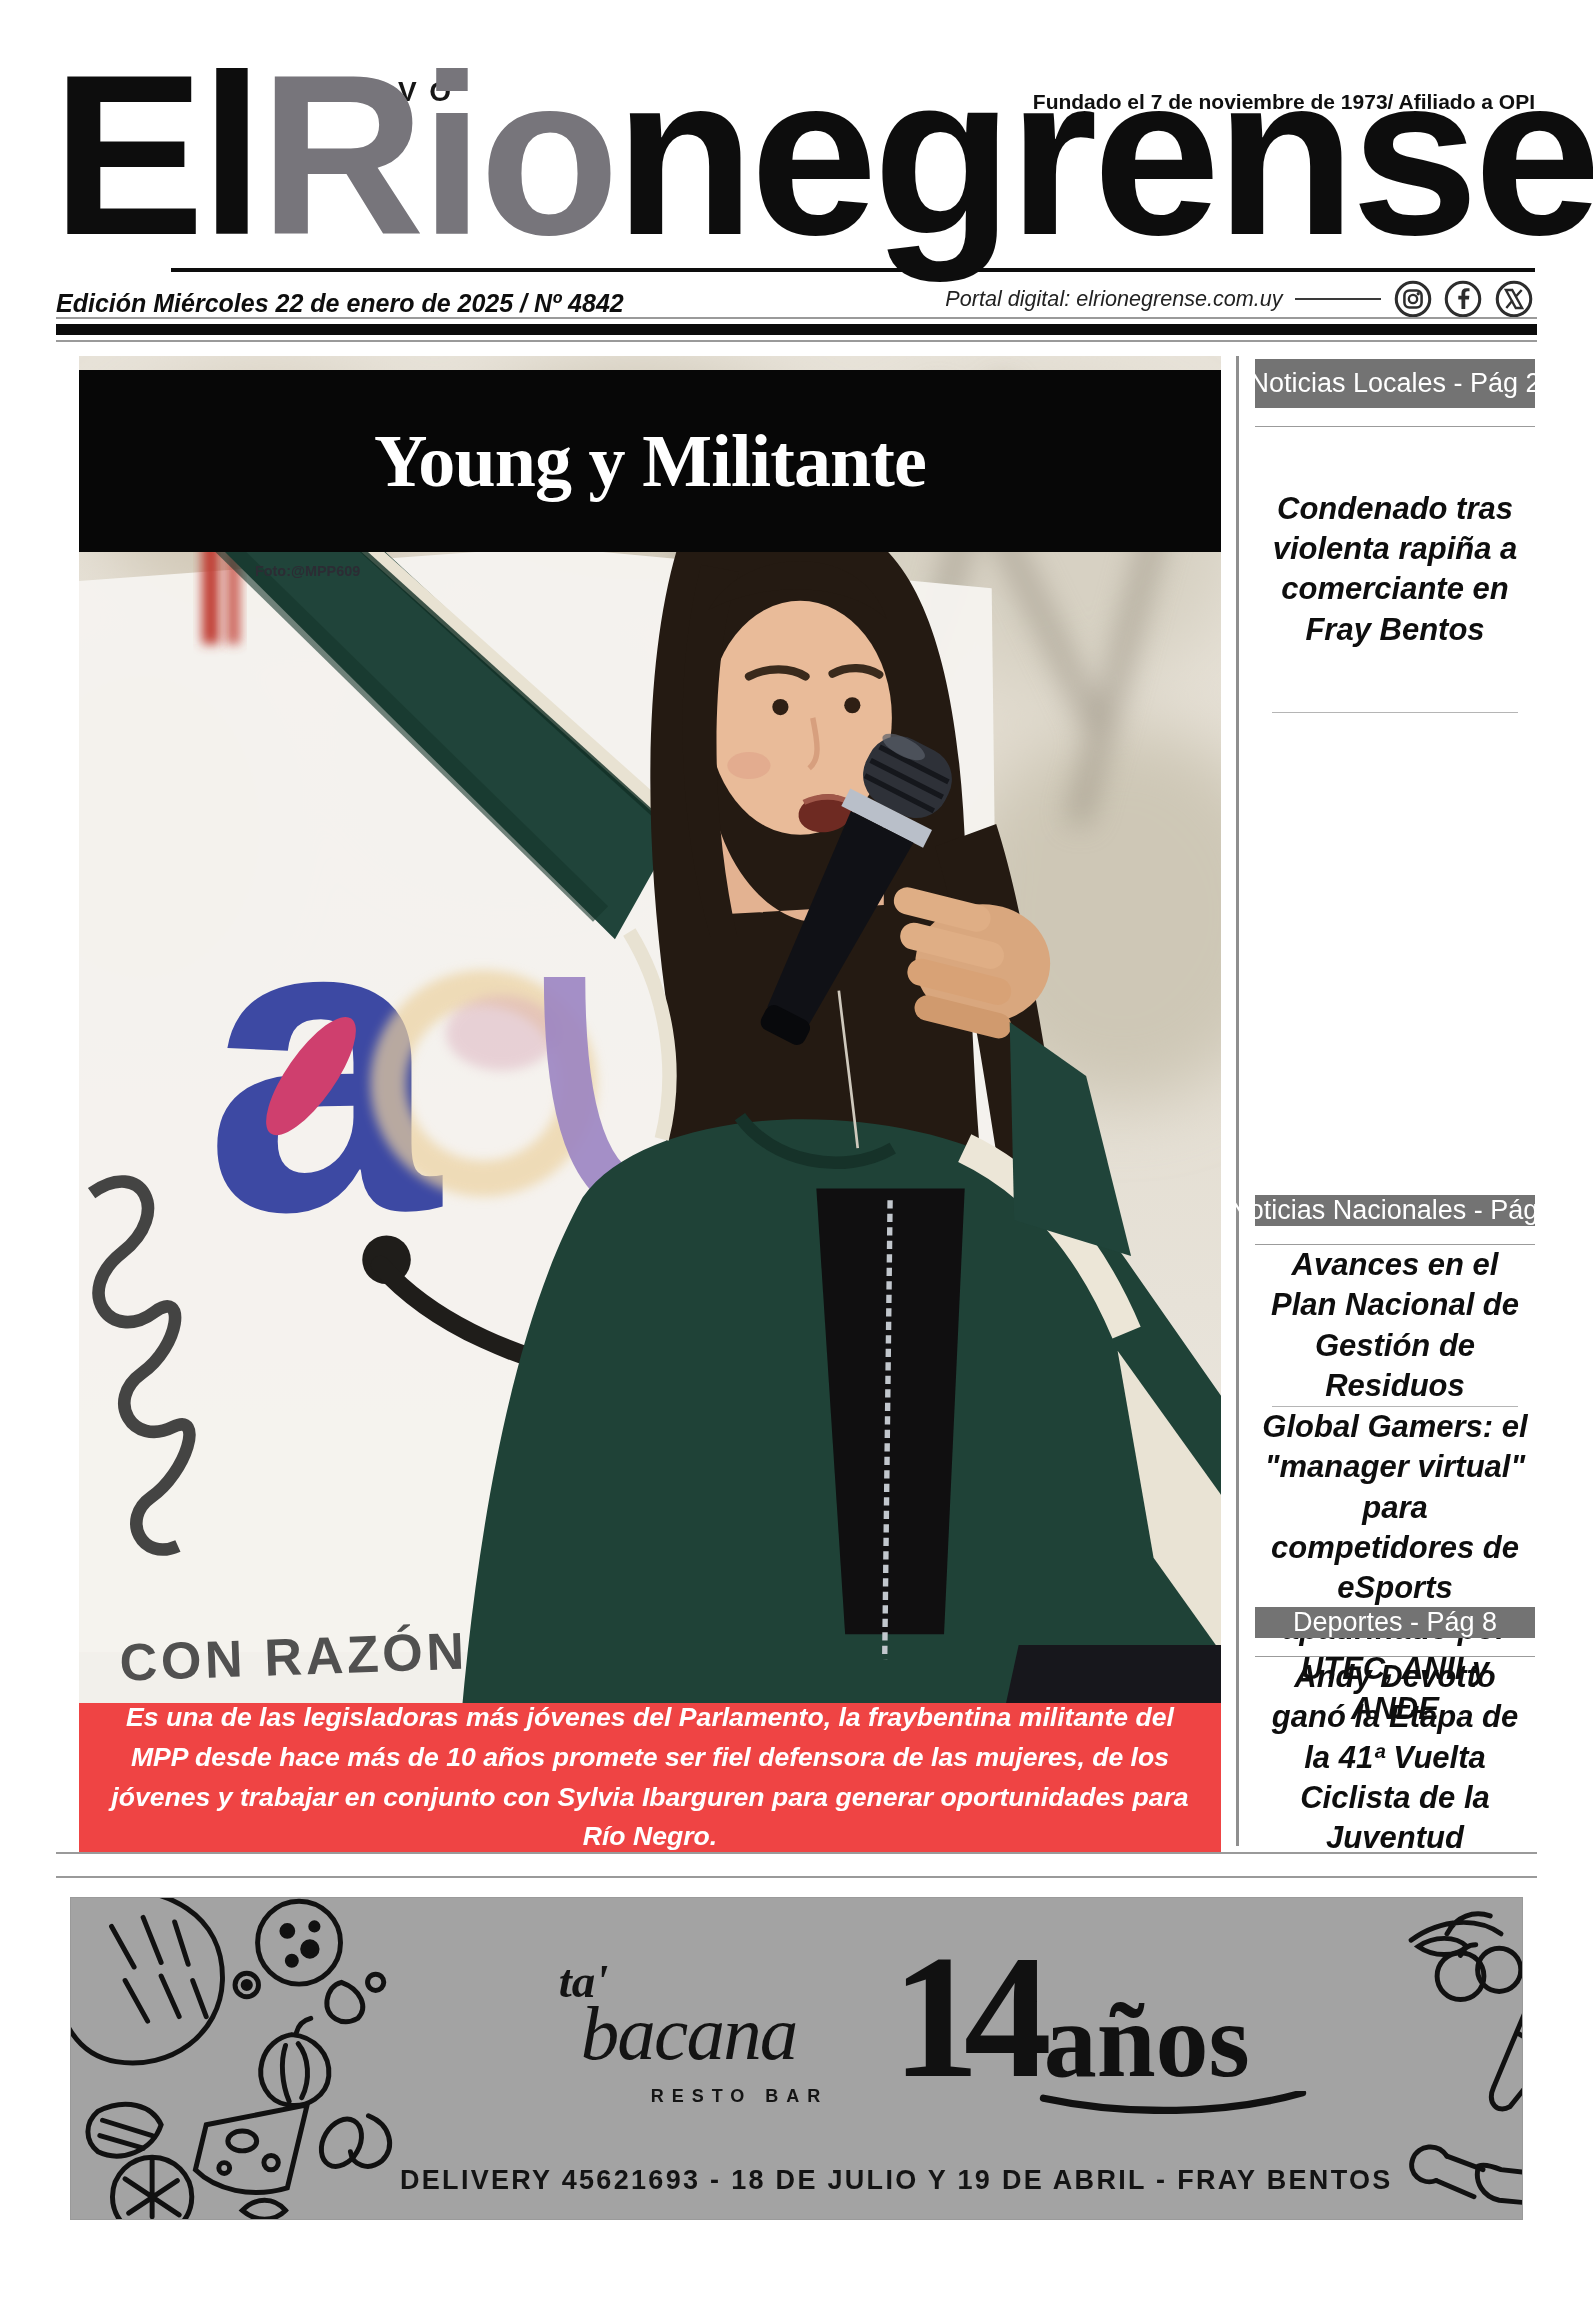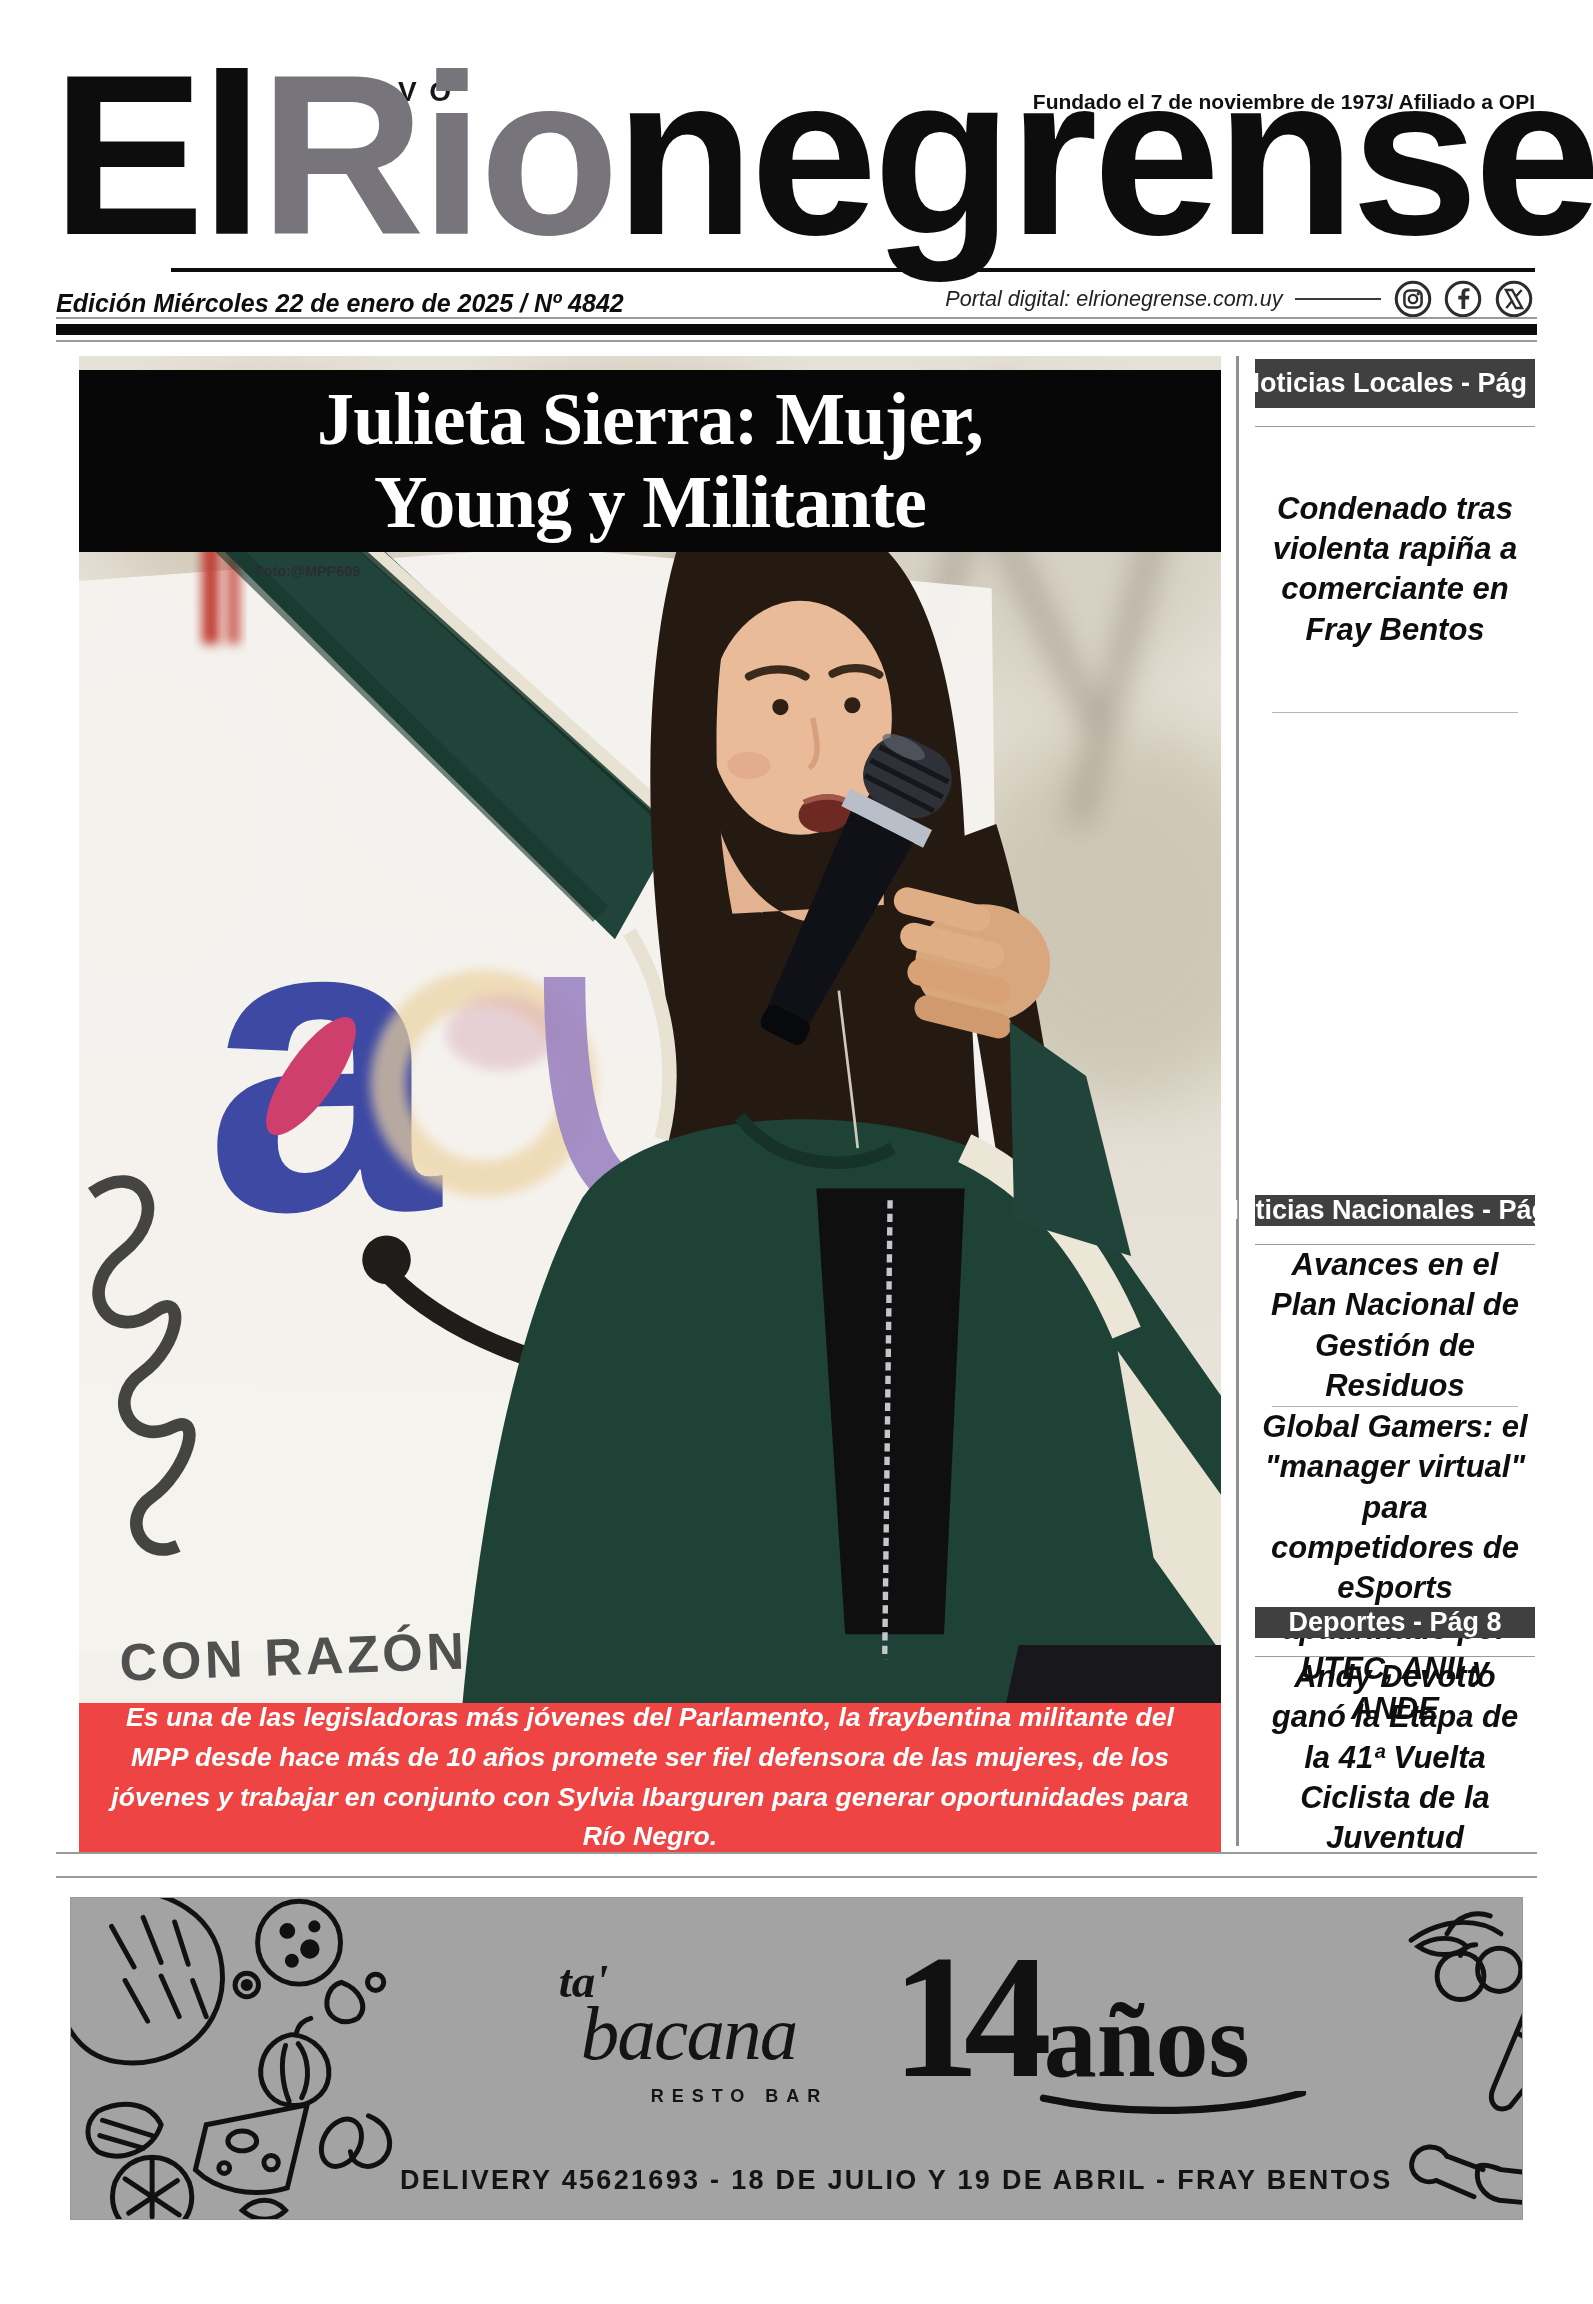--- a/index.html
+++ b/index.html
@@ -37,21 +37,21 @@
 
   .caption-box{position:absolute;left:0;right:0;bottom:0;height:149px;background:#ef4444;display:flex;align-items:center;justify-content:center;}
   .caption-text{font-size:26.6px;font-weight:bold;font-style:italic;color:#fff;text-align:center;line-height:1.5;padding:0 23.4px;}
 
   
   .sb-sec{position:absolute;left:0;width:100%;display:flex;flex-direction:column;}
   #sbsec0{top:2.7px;height:416px;}
   #sbsec1{top:420px;height:417px;}
   #sbsec2{top:839px;height:410px;}
   #sbsec3{top:1251px;height:239px;}
-  .sb-header{height:49px;background:#404040;color:#fff;font-weight:bold;font-size:27px;display:flex;align-items:center;justify-content:center;white-space:nowrap;}
+  .sb-header{height:49px;background:#737373;color:#fff;font-weight:normal;font-size:27px;display:flex;align-items:center;justify-content:center;white-space:nowrap;}
   .sb-rule{border:none;border-top:1.8px solid #9b9b9b;margin:18px 0 0;}
   .sb-body{flex:1;display:flex;flex-direction:column;justify-content:space-evenly;}
   .sb-item{font-style:italic;font-weight:bold;font-size:31px;line-height:1.3;text-align:center;color:#0e0e0e;padding:0 1.8px;}
   .sb-div{border:none;border-top:1.8px solid #b5b5b5;width:88%;margin:0 auto;}
 
   
   .bot-rule1{position:absolute;left:56px;right:56px;top:1852px;height:1.8px;background:#9a9a9a;}
   .bot-rule2{position:absolute;left:56px;right:56px;top:1876px;height:1.8px;background:#9a9a9a;}
   .ad-box{position:absolute;left:70px;right:70px;top:1897px;height:321px;background:#a3a3a3;border:1.8px solid #9a9a9a;display:flex;align-items:stretch;overflow:hidden;}
   .ad-art{flex:0 0 auto;height:100%;}
@@ -229,21 +229,20 @@
           <rect x="912" y="640" width="118" height="30" rx="15" fill="#dfae85" transform="rotate(14 970 655)"></rect>
           <rect x="920" y="680" width="118" height="30" rx="15" fill="#d8a276" transform="rotate(14 978 695)"></rect>
           <rect x="928" y="720" width="110" height="28" rx="14" fill="#d09a6e" transform="rotate(14 982 734)"></rect>
           <path d="M1035 740 L 1120 800 L 1170 1000 L 1040 960 Z" fill="#20443a"></path>
         </g>
 
         <path d="M1045 1432 L 1270 1432 L 1270 1662 L 995 1662 Z" fill="#17171c"></path>
       </svg>
 
       <div class="headline-box">
-        <div class="headline-line">Julieta Sierra: Mujer,</div>
         <div class="headline-line">Young y Militante</div>
       </div>
       <div class="photo-credit">Foto:@MPP609</div>
 
       <div class="caption-box">
         <div class="caption-text">Es una de las legisladoras más jóvenes del Parlamento, la fraybentina militante del MPP desde hace más de 10 años promete ser fiel defensora de las mujeres, de los jóvenes y trabajar en conjunto con Sylvia Ibarguren para generar oportunidades para Río Negro.</div>
       </div>
     </div>
 
     <div class="vrule"></div>

